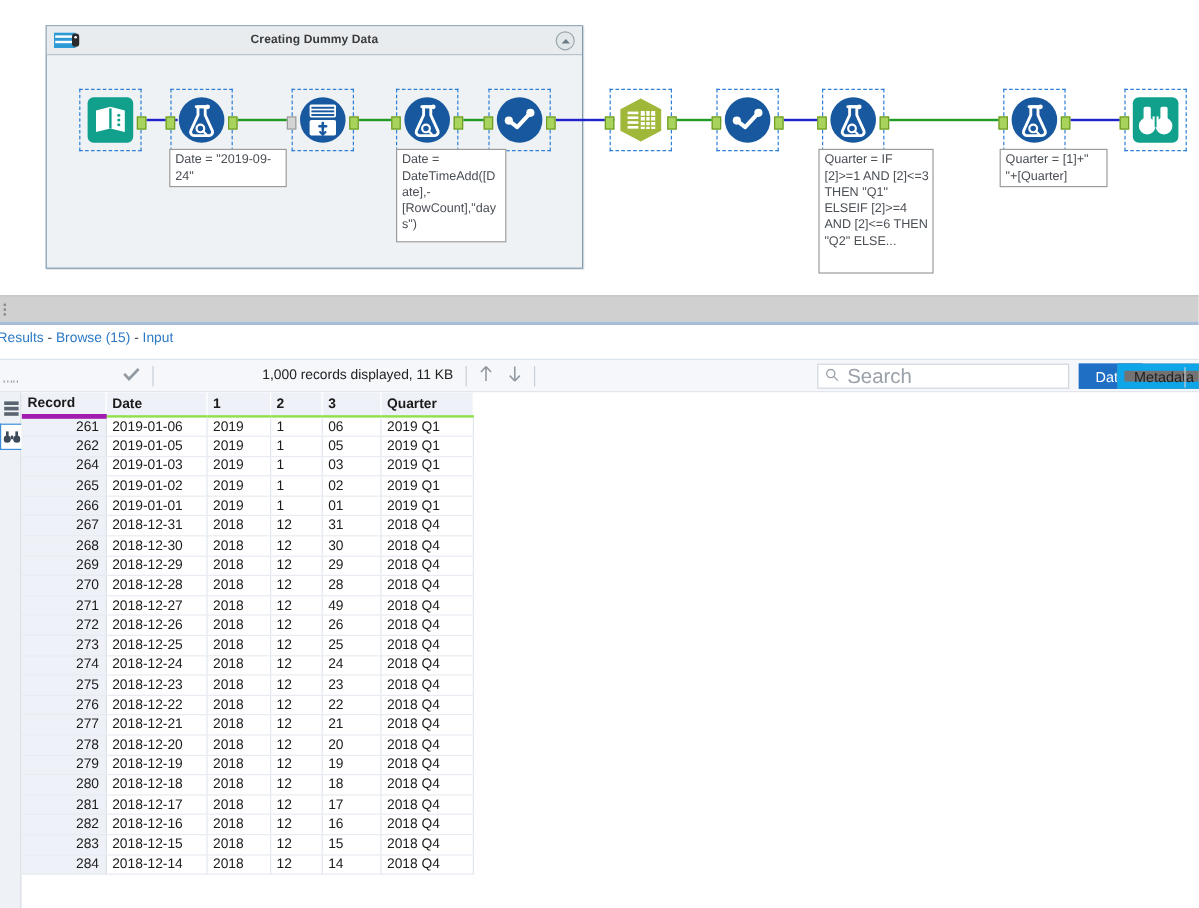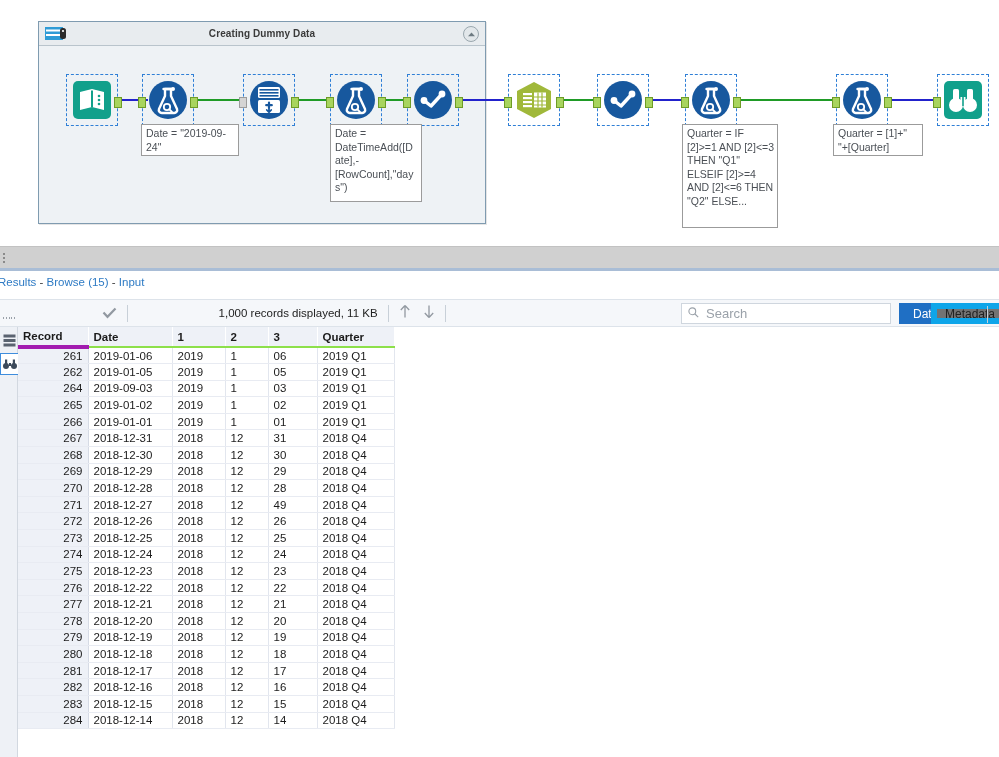--- a/index.html
+++ b/index.html
@@ -142,21 +142,21 @@
   .tb-div { width:1px; height:17px; background:#c8d0d8; margin:0 10px; }
   .check { color:#8b9199; font-size:15px; line-height:1; }
 
   #search-wrap {
     position:absolute; left:681px; top:3px;
     width:210px; height:21px;
     border:1px solid #cfd6de; background:#ffffff;
     display:flex; align-items:center; padding-left:6px;
   }
   #search-input {
-    border:0; outline:0; font-size:13px; color:#7d848c;
+    border:0; outline:0; font-size:17px; color:#7d848c;
     background:transparent; width:170px; margin-left:5px;
     font-family:"Liberation Sans", sans-serif;
   }
   #search-input::placeholder { color:#9aa1a9; }
   .seg {
     position:absolute; top:3px; height:21px;
     display:flex; align-items:center; justify-content:center;
     font-size:12px; padding:0 8px;
     border:6px solid #0ea5e9;
   }
@@ -499,21 +499,21 @@
           <tr>
             <td class="rec">262</td>
             <td>2019-01-05</td>
             <td>2019</td>
             <td>1</td>
             <td>05</td>
             <td>2019 Q1</td>
           </tr>
           <tr>
             <td class="rec">264</td>
-            <td>2019-09-03</td>
+            <td>2019-01-03</td>
             <td>2019</td>
             <td>1</td>
             <td>03</td>
             <td>2019 Q1</td>
           </tr>
           <tr>
             <td class="rec">265</td>
             <td>2019-01-02</td>
             <td>2019</td>
             <td>1</td>

